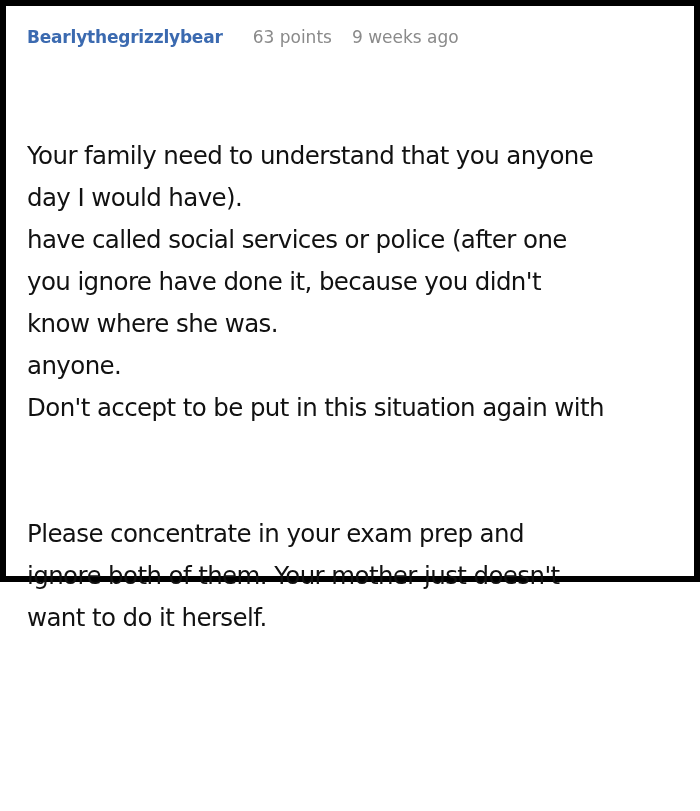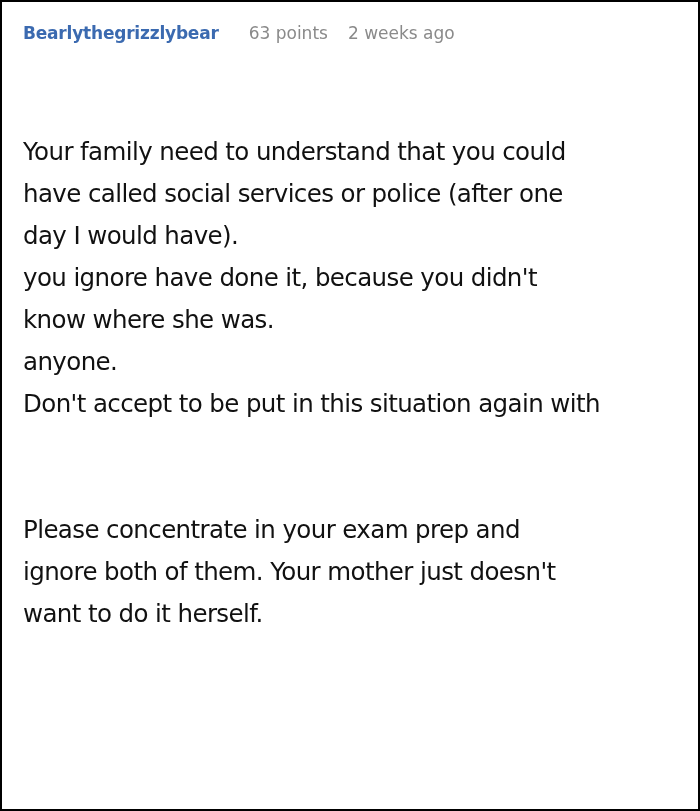--- a/index.html
+++ b/index.html
@@ -1,21 +1,21 @@
 <!DOCTYPE html>
 <html><head>
 <meta charset="utf-8">
 <style>
   html, body { margin: 0; padding: 0; background: #ffffff; }
   body { width: 700px; height: 811px; overflow: hidden; }
   .card {
     position: relative;
     box-sizing: border-box;
-    width: 700px; height: 811px;
-    border: 2px solid #000000;
+    width: 700px; height: 582px;
+    border: 6px solid #000000;
     background: #ffffff;
     padding: 0 31px 0 21px;
   }
   .meta {
     height: 48px;
     display: flex; align-items: center;
     padding-top: 13px; box-sizing: border-box;
     font-family: "DejaVu Sans", sans-serif;
     font-size: 17px;
     line-height: 22px;
@@ -34,29 +34,29 @@
   .line { display: block; white-space: nowrap; height: 42px; }
   .blank { display: block; height: 42px; }
 </style>
 </head>
 <body>
 
 <div class="card">
   <div class="meta">
     <span class="author">Bearlythegrizzlybear</span>
     <span class="points">63 points</span>
-    <span class="time">2 weeks ago</span>
+    <span class="time">9 weeks ago</span>
   </div>
   <div class="body">
     <span class="blank"></span>
     <span class="blank"></span>
     <div>
-      <span class="line">Your family need to understand that you could</span>
+      <span class="line">Your family need to understand that you anyone</span>
+      <span class="line">day I would have).</span>
       <span class="line">have called social services or police (after one</span>
-      <span class="line">day I would have).</span>
       <span class="line">you ignore have done it, because you didn't</span>
       <span class="line">know where she was.</span>
       <span class="line">anyone.</span>
       <span class="line">Don't accept to be put in this situation again with</span>
     </div>
     <span class="blank"></span>
     <span class="blank"></span>
     <div>
       <span class="line">Please concentrate in your exam prep and</span>
       <span class="line">ignore both of them. Your mother just doesn't</span>

